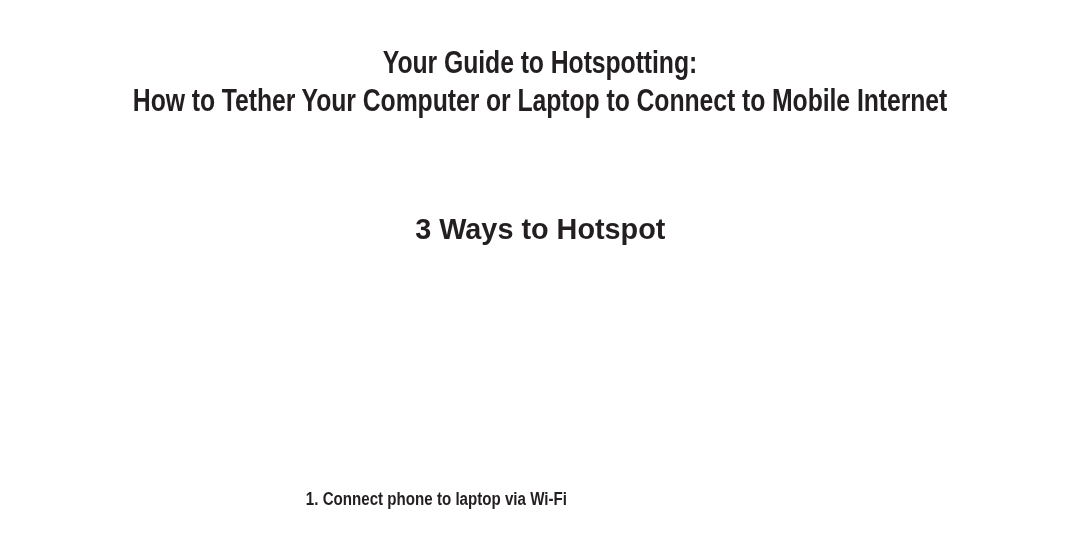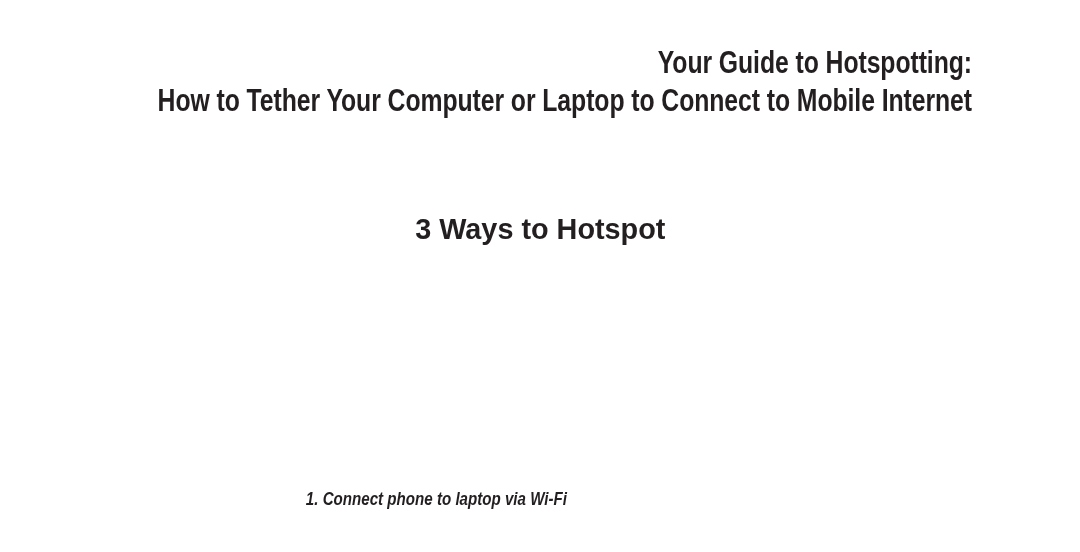--- a/index.html
+++ b/index.html
@@ -22,21 +22,21 @@
     height: 552px;
     background: #ffffff;
   }
 
   
   .title-block {
     position: absolute;
     top: 44px;
     left: 0;
     width: 1080px;
-    text-align: right;
+    text-align: center;
   }
   .title-line {
     display: block;
     font-family: "Liberation Sans", sans-serif;
     font-weight: bold;
     font-size: 31px;
     line-height: 38px;
     letter-spacing: -0.1px;
     color: #231f20;
     transform: scaleX(0.80);
@@ -82,21 +82,20 @@
     background: #ffffff;
   }
 
   
   .captions-row {
     position: absolute;
     top: 487px;
     left: 0;
     width: 872px;
     display: flex;
-    font-style: italic;
   }
   .caption-cell {
     flex: 1 1 0;
     text-align: center;
     padding: 0 4px;
     box-sizing: border-box;
   }
   .caption-text {
     display: inline-block;
     font-family: "Liberation Sans", sans-serif;

